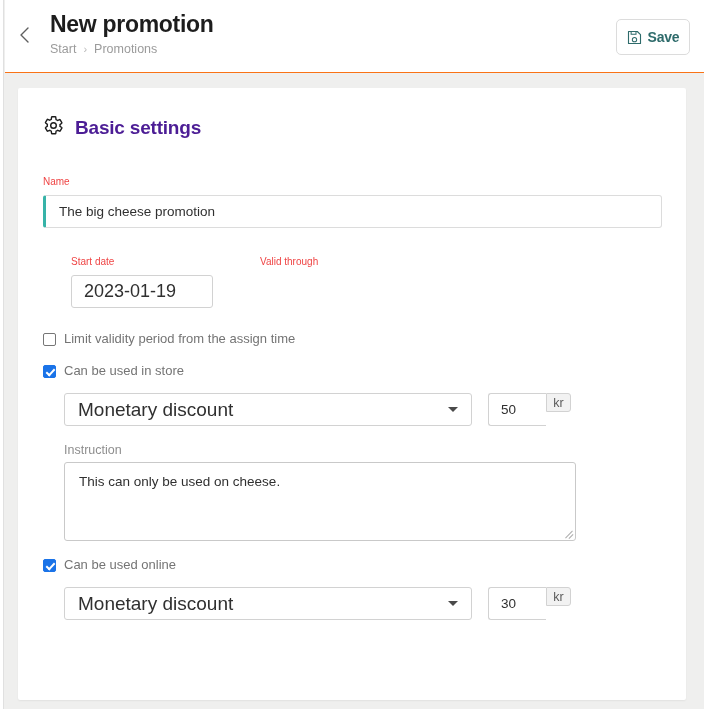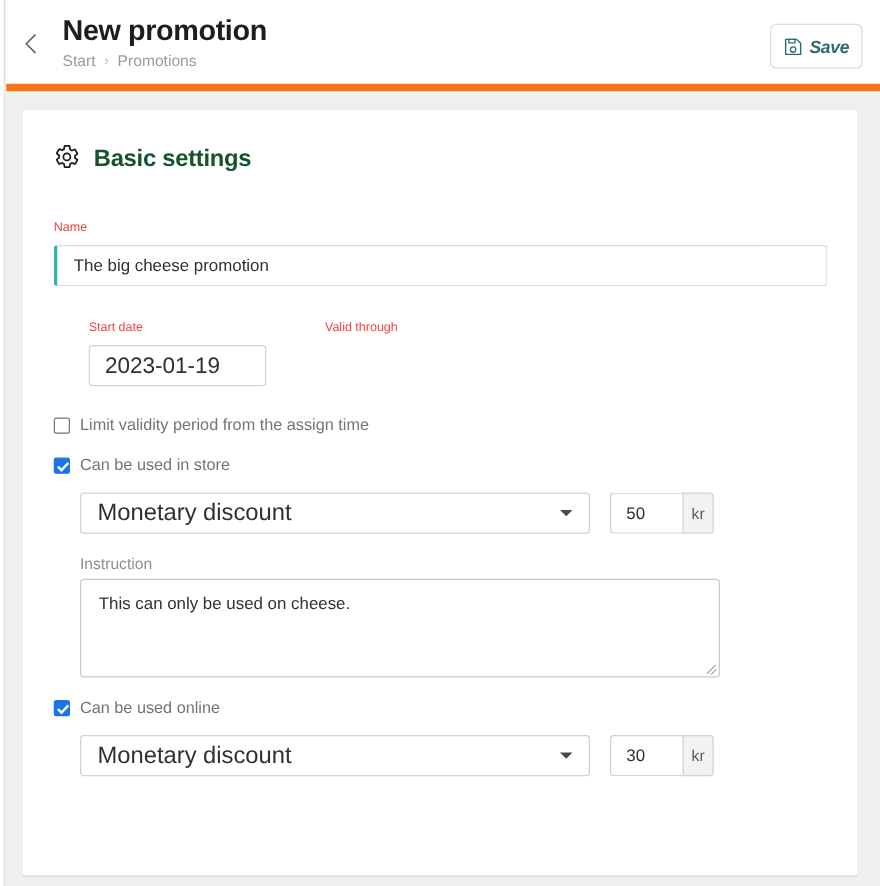--- a/index.html
+++ b/index.html
@@ -29,21 +29,21 @@
     z-index: 5;
   }
 
   
   .header {
     position: absolute;
     left: 5px; top: 0;
     width: 699px;
     height: 73px;
     background: #ffffff;
-    border-bottom: 6px solid #f97316;
+    border-bottom: 1px solid #f97316;
     padding-left: 13px;
   }
   .back-btn {
     position: absolute;
     left: 5px; top: 21px;
     width: 28px; height: 28px;
     display: flex; align-items: center; justify-content: center;
     cursor: pointer;
   }
   .back-btn svg { display: block; }
@@ -79,21 +79,20 @@
     width: 74px; height: 36px;
     background: #ffffff;
     border: 1px solid #dcdcdc;
     border-radius: 5px;
     display: flex;
     align-items: center;
     justify-content: center;
     gap: 6px;
     cursor: pointer;
     color: #2e6b6b;
-    font-style: italic;
   }
   .save-btn .save-label {
     font-size: 14px;
     font-weight: 700;
     color: #2e6b6b;
     letter-spacing: -0.2px;
   }
   .save-btn svg { display: block; }
 
   
@@ -112,21 +111,21 @@
   .section-head {
     display: flex;
     align-items: center;
     gap: 11px;
     margin: 27px 0 0 25px;
   }
   .section-head .gear { display: block; }
   .section-title {
     font-size: 19px;
     font-weight: 700;
-    color: #14532d;
+    color: #4c1d95;
     letter-spacing: -0.2px;
   }
 
   .form {
     margin: 0 0 0 25px;
     padding-top: 34px;
   }
 
   .field-label {
     font-size: 10px;
@@ -253,21 +252,21 @@
     font-size: 13.5px;
     color: #303030;
     display: flex;
     align-items: center;
     padding-left: 12px;
     cursor: text;
     text-align: right;
   }
   .amount-suffix {
     width: 25px;
-    height: 33px;
+    height: 19px;
     border: 1px solid #d2d2d2;
     border-radius: 0 3px 3px 0;
     background: #f2f2f2;
     font-size: 12.5px;
     color: #5b5b5b;
     display: flex;
     align-items: center;
     justify-content: center;
   }
 

